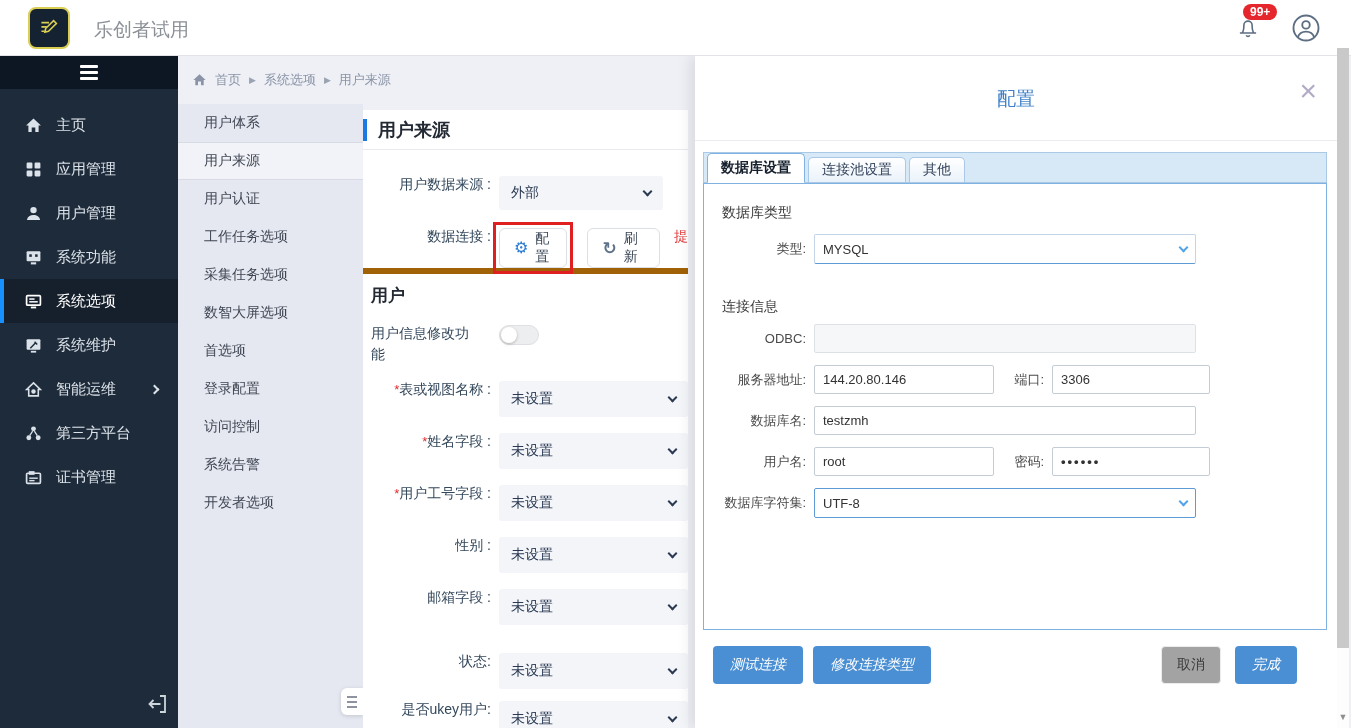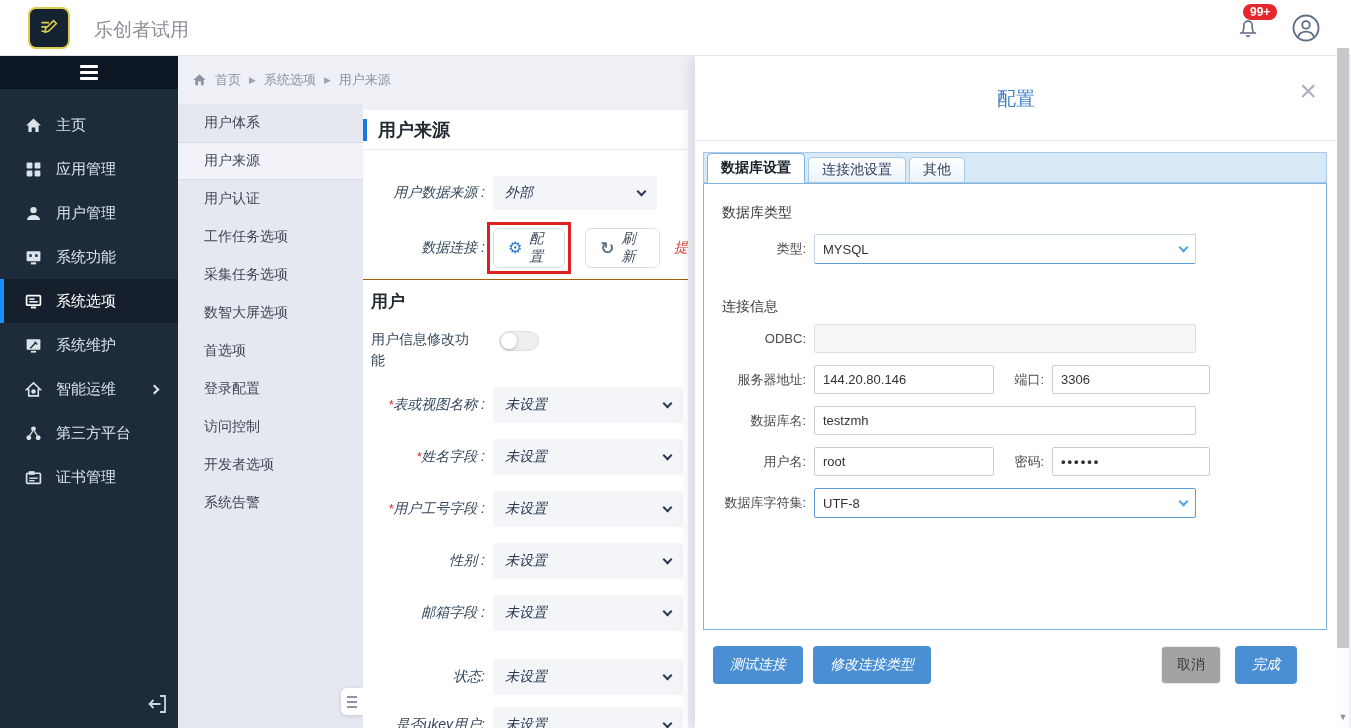--- a/index.html
+++ b/index.html
@@ -50,40 +50,40 @@
                 border-radius:6px 0 0 6px; box-shadow:0 1px 4px rgba(0,0,0,.15); display:flex;
                 flex-direction:column; gap:3px; align-items:center; justify-content:center; cursor:pointer; }
   .sub-handle i { width:10px; height:2px; background:#8d94a0; display:block; }
 
   
   .main-card { position:absolute; left:363px; top:110px; width:325px; height:618px; background:#fff;
                overflow:hidden; z-index:6; }
   .card-title { height:40px; display:flex; align-items:center; border-bottom:1px solid #e8eaee; }
   .blue-bar { width:4px; height:22px; background:#1a7ae0; margin-right:11px; }
   .card-title span { font-size:18px; font-weight:bold; color:#232a34; }
-  .form-row { display:flex; align-items:center; padding-left:10px;font-style:italic; }
+  .form-row { display:flex; align-items:flex-start; padding-left:16px; }
   .flabel { width:112px; text-align:right; font-size:14px; color:#33475b; flex:0 0 112px; }
   .star { color:#e02b2b; font-size:13px; }
   .sel-box { margin-left:8px; height:36px; background:#f3f5f9; border-radius:3px; display:flex;
              align-items:center; justify-content:space-between; padding:0 12px; cursor:pointer;
              font-size:14px; color:#2b3a52; }
   .sel-box .chev.down { border-color:#2b3a52; }
   .src-row { margin-top:26px; }
   .src-row .sel-box { width:164px; height:34px; }
   .conn-row { margin-top:18px; height:40px; }
   .btn-outline { height:40px; background:#fff; border:1px solid #dcdfe6; border-radius:6px; display:flex;
                  align-items:center; justify-content:center; gap:7px; font-size:14px; color:#3c4858;
                  cursor:pointer; padding:0 14px; }
   .cfg-wrap { position:relative; margin-left:8px; }
   .red-box { position:absolute; left:-6px; top:-6px; right:-6px; bottom:-6px; border:3px solid #e02020;
              pointer-events:none; z-index:3; }
   .gear-glyph { color:#2d7dd2; font-size:16px; line-height:1; }
   .refresh-glyph { color:#5f7288; font-size:17px; font-weight:bold; line-height:1; }
   .tip-red { margin-left:14px; color:#e23b3b; font-size:14px; white-space:nowrap; }
-  .section-hdr { margin-top:11px; border-top:1px solid #a16207; padding:10px 0 4px 8px;
+  .section-hdr { margin-top:0; border-top:6px solid #a16207; padding:10px 0 4px 8px;
                  font-size:17px; font-weight:bold; color:#232a34; }
   .toggle-row { display:flex; margin-top:12px; padding-left:8px; align-items:flex-start; }
   .toggle-label { width:104px; font-size:14px; color:#33475b; line-height:21px; }
   .toggle { margin-left:24px; margin-top:2px; width:40px; height:20px; border-radius:10px; background:#eceef0;
             border:1px solid #dfe0e3; position:relative; cursor:pointer; }
   .knob { position:absolute; left:1px; top:1px; width:16px; height:16px; border-radius:50%; background:#fff;
           box-shadow:0 1px 3px rgba(0,0,0,.25); }
   .field-row { margin-top:16px; }
   .field-row .sel-box { width:190px; }
   .gap-lg { margin-top:28px; }
@@ -292,24 +292,24 @@
     <div class="sub-item">
         <span>首选项</span>
       </div>
     <div class="sub-item">
         <span>登录配置</span>
       </div>
     <div class="sub-item">
         <span>访问控制</span>
       </div>
     <div class="sub-item">
+        <span>系统告警</span>
+      </div>
+    <div class="sub-item">
         <span>开发者选项</span>
-      </div>
-    <div class="sub-item">
-        <span>系统告警</span>
       </div>
     <div class="sub-handle">
         <i></i>
         <i></i>
         <i></i>
       </div>
   </div>
 
   <div class="main-card">
     <div class="card-title">

